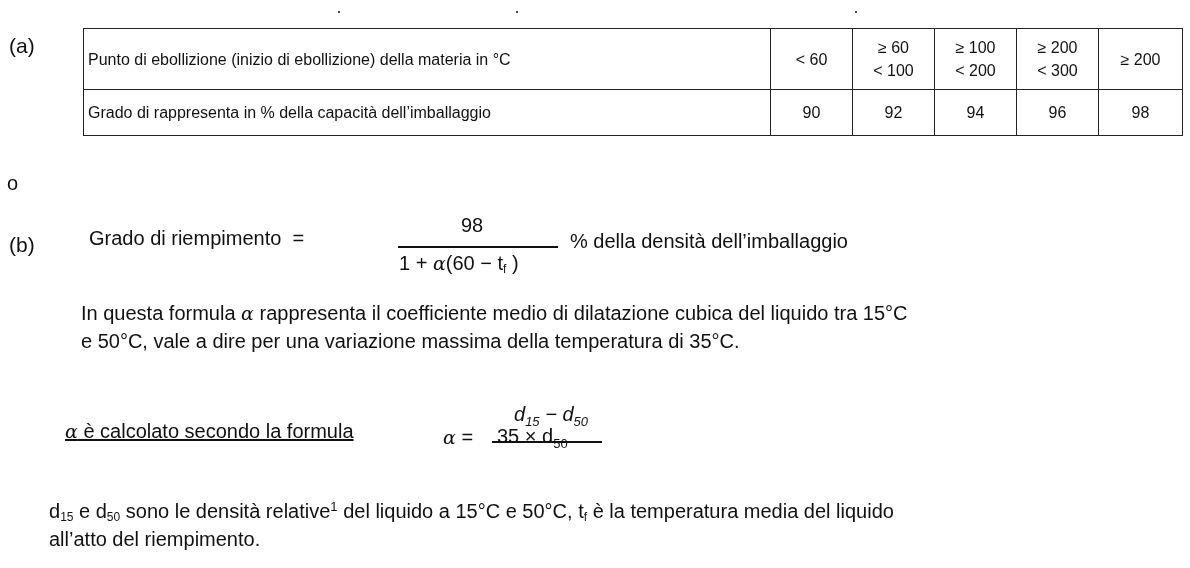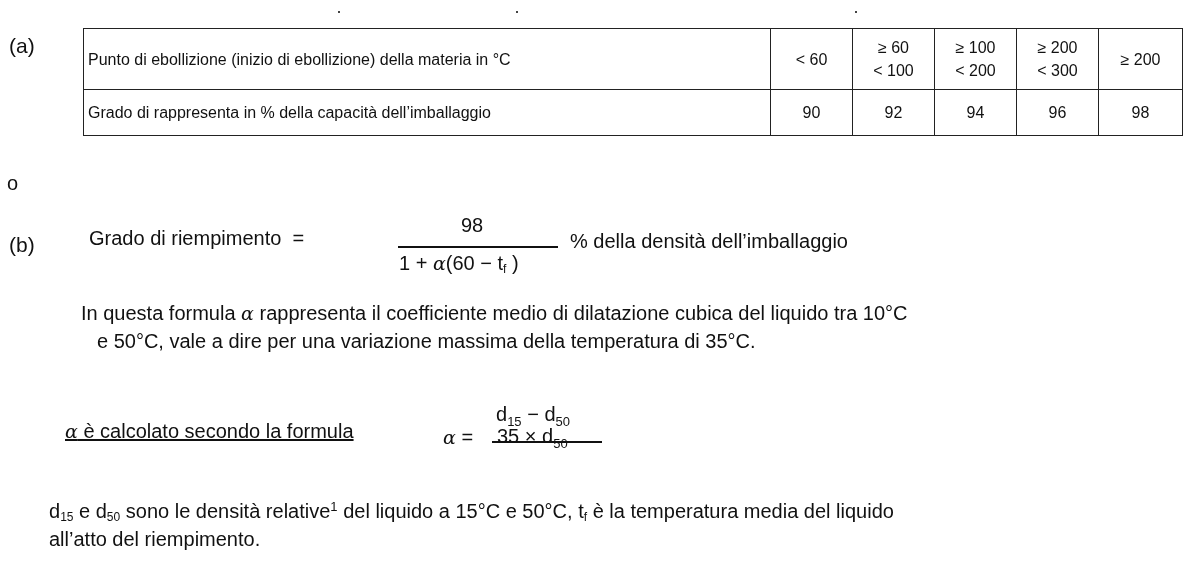--- a/index.html
+++ b/index.html
@@ -89,31 +89,31 @@
   <span>Grado di riempimento</span>&nbsp;&nbsp;<span>=</span>
 </div>
 <div class="abs txt" style="left:461px; top:214px;">98</div>
 <div class="frac-line" style="left:398px; top:246px; width:160px;"></div>
 <div class="abs txt" style="left:399px; top:252px;">
   <span>1 + </span><span class="greek">α</span><span>(60 − t</span><span class="sub-small">f</span><span> )</span>
 </div>
 <div class="abs txt" style="left:570px; top:230px;">% della densità dell’imballaggio</div>
 
 <div class="abs txt" style="left:81px; top:302px;">
-  <span>In questa formula </span><span class="greek">α</span><span> rappresenta il coefficiente medio di dilatazione cubica del liquido tra 10°C</span>
+  <span>In questa formula </span><span class="greek">α</span><span> rappresenta il coefficiente medio di dilatazione cubica del liquido tra 15°C</span>
 </div>
-<div class="abs txt" style="left:97px; top:330px;">e 50°C, vale a dire per una variazione massima della temperatura di 35°C.</div>
+<div class="abs txt" style="left:81px; top:330px;">e 50°C, vale a dire per una variazione massima della temperatura di 35°C.</div>
 
 <div class="abs txt" style="left:65px; top:420px;text-decoration:underline;">
   <span class="greek">α</span><span> è calcolato secondo la formula</span>
 </div>
 <div class="abs txt" style="left:443px; top:426px;">
   <span class="greek">α</span> <span>=</span>
 </div>
-<div class="abs txt" style="left:496px; top:403px;">
+<div class="abs txt" style="left:514px; top:403px;font-style:italic;">
   <span>d</span><span class="sub">15</span><span> − d</span><span class="sub">50</span>
 </div>
 <div class="frac-line" style="left:492px; top:441px; width:110px;"></div>
 <div class="abs txt" style="left:497px; top:425px;">
   <span>35 × d</span><span class="sub">50</span>
 </div>
 
 <div class="abs txt" style="left:49px; top:500px;">
   <span>d</span><span class="sub-small">15</span><span> e d</span><span class="sub-small">50</span><span> sono le densità relative</span><span class="sup">1</span><span> del liquido a 15°C e 50°C, t</span><span class="sub-small">f</span><span> è la temperatura media del liquido</span>
 </div>

